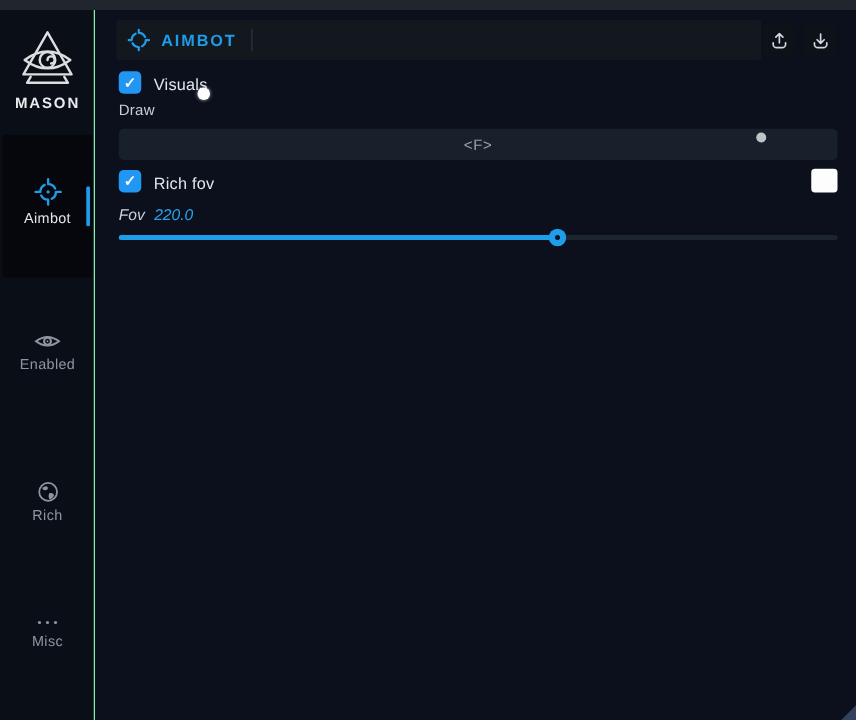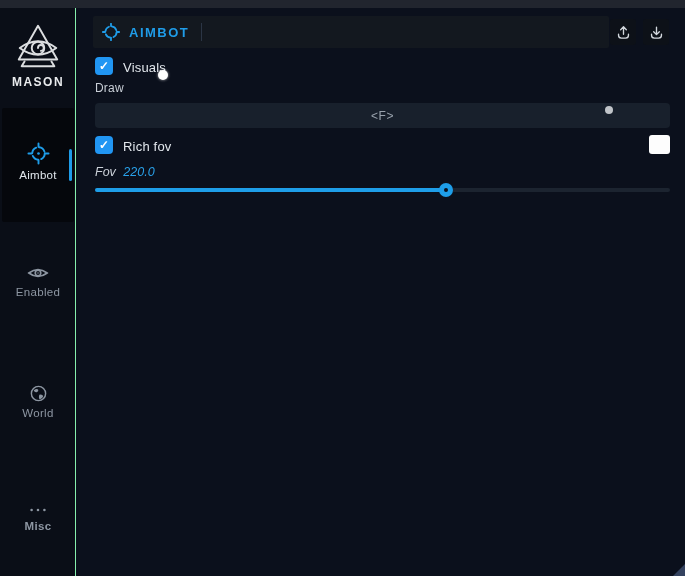--- a/index.html
+++ b/index.html
@@ -140,24 +140,24 @@
       </svg>
       <div class="nav-label">Enabled</div>
     </div>
 
     <div class="nav-item" style="top:376px;">
       <svg class="nav-icon" width="19" height="19" viewBox="0 0 24 24" fill="none" stroke="#8d96a2" stroke-width="1.8">
         <circle cx="12" cy="12" r="9"></circle>
         <path d="M6 8 q3.5-2.5 5.5-1 q1 2.2-1.2 3.2 q-3.3 1-4.3-2.2 Z" fill="#8d96a2" stroke="none"></path>
         <path d="M13 13.5 q4-1 5 2 q-2 4.5-5 3.5 q-1-3 0-5.5 Z" fill="#8d96a2" stroke="none"></path>
       </svg>
-      <div class="nav-label">World</div>
-    </div>
-
-    <div class="nav-item" style="top:496px;font-weight:bold;">
+      <div class="nav-label">Rich</div>
+    </div>
+
+    <div class="nav-item" style="top:484px;">
       <svg class="nav-icon" width="22" height="12" viewBox="0 0 24 12" fill="#8d96a2">
         <circle cx="5" cy="6" r="1.4"></circle>
           <circle cx="12" cy="6" r="1.4"></circle>
           <circle cx="19" cy="6" r="1.4"></circle>
       </svg>
       <div class="nav-label">Misc</div>
     </div>
   </div>
 
   <div class="header-bar">

